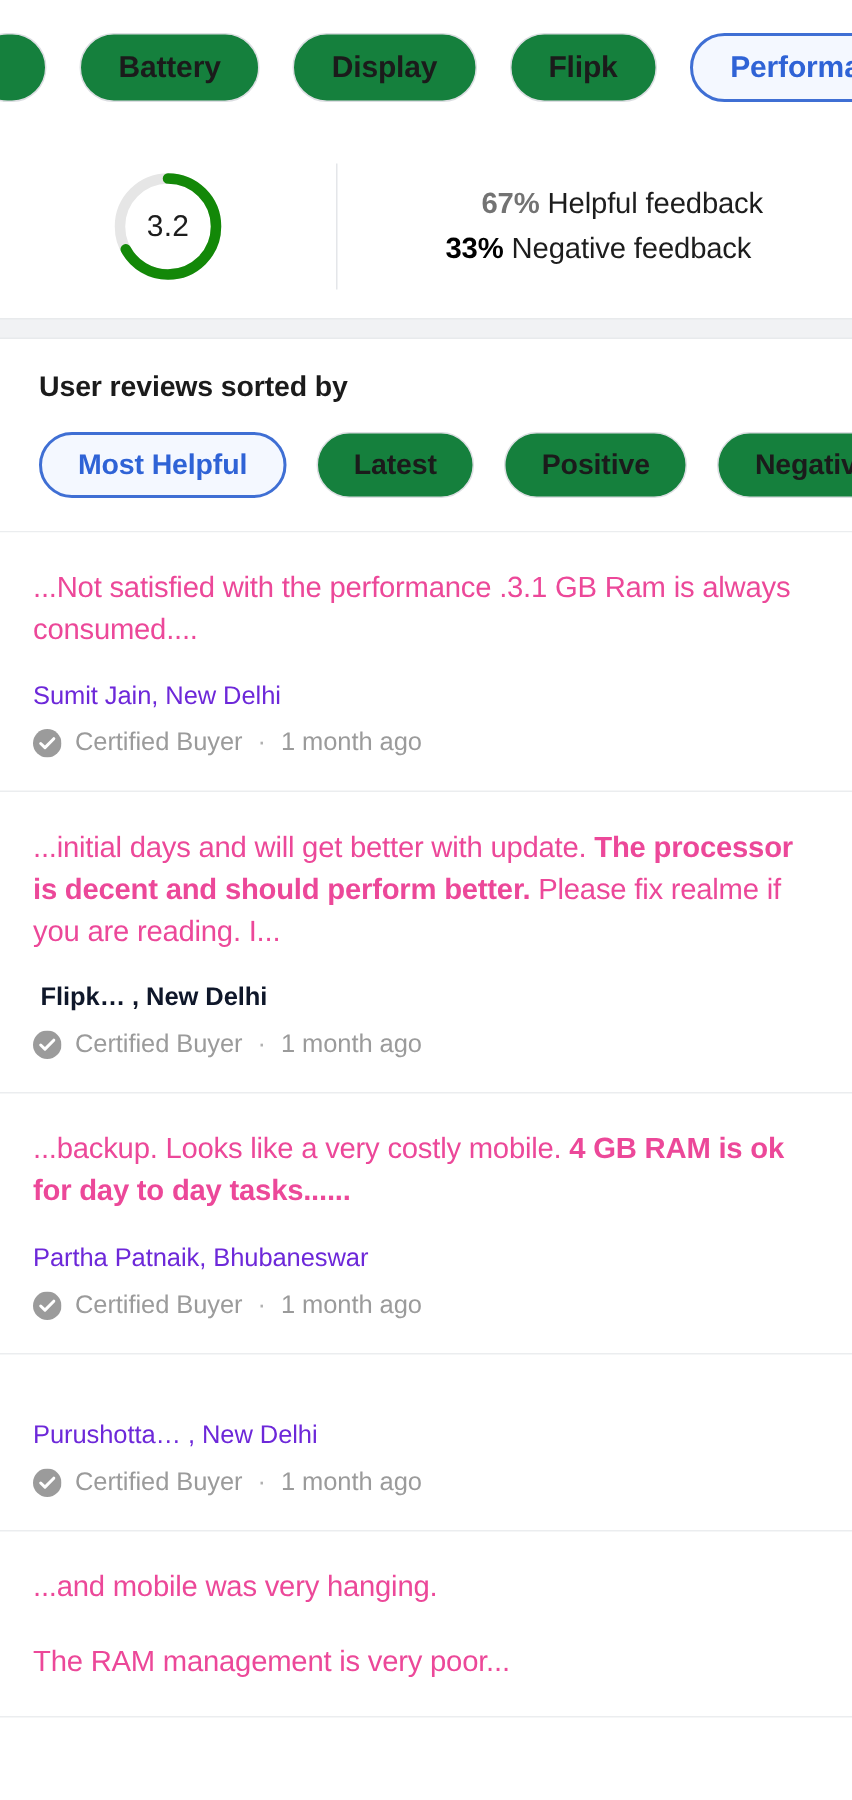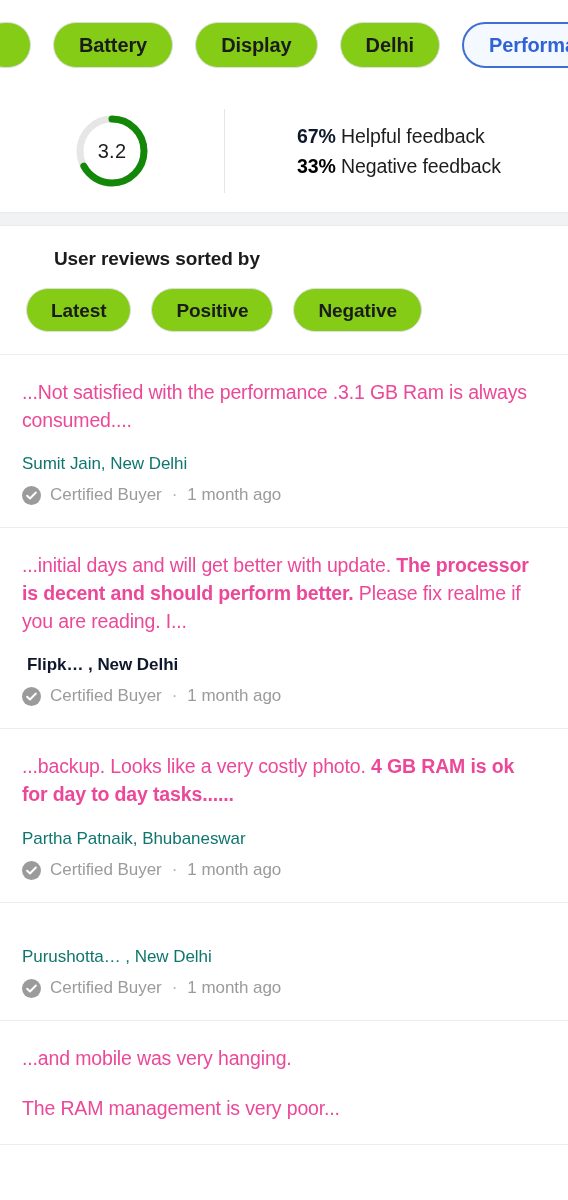--- a/index.html
+++ b/index.html
@@ -35,21 +35,21 @@
     white-space: nowrap;
   }
   .pill {
     display: inline-flex;
     align-items: center;
     justify-content: center;
     height: 46px;
     padding: 0 25px;
     border: 1px solid #dcdee2;
     border-radius: 26px;
-    background: #84cc16;
+    background: #15803d;
     color: #1b1b1b;
     font-size: 20px;
     font-weight: 700;
     letter-spacing: -0.1px;
     line-height: 1;
   }
   .pill.partial { padding: 0 18px; color: transparent; }
   .pill.active {
     border: 2px solid #3f6fd4;
     background: #f4f8ff;
@@ -99,21 +99,21 @@
     flex-direction: column;
     gap: 6px;
   }
   .fb-line {
     font-size: 19.5px;
     color: #1d1d1d;
     letter-spacing: -0.1px;
     line-height: 1.25;
   }
   .fb-line .pct { font-weight: 700; }
-  .fb-pos .pct { color: #0f172a; }
+  .fb-pos .pct { color: #737373; margin-left: 24px; }
   .fb-neg .pct { color: #000000; }
 
   
   .band {
     height: 14px;
     background: #f1f2f4;
     border-top: 1px solid #e8eaec;
     border-bottom: 1px solid #e8eaec;
   }
 
@@ -122,21 +122,20 @@
     padding: 22px 0 22px 26px;
     background: #fff;
     border-bottom: 1px solid #ebedef;
   }
   .sort-title {
     font-size: 19px;
     font-weight: 700;
     color: #1b1b1b;
     letter-spacing: -0.1px;
     margin-bottom: 18px;
-    margin-left: 28px;
   }
   .sort-pills {
     display: flex;
     align-items: center;
     gap: 20px;
     white-space: nowrap;
   }
   .sort-pills .pill { height: 44px; font-size: 19px; padding: 0 24px; }
 
   
@@ -150,21 +149,21 @@
     line-height: 1.42;
     color: #ec4899;
     letter-spacing: -0.15px;
   }
   .review-body b { font-weight: 700; }
   .review-body .para { display: block; }
   .review-body .para + .para { margin-top: 22px; }
   .review-author {
     margin-top: 20px;
     font-size: 17px;
-    color: #0f766e;
+    color: #6d28d9;
     letter-spacing: -0.05px;
   }
   .review-author.strong { color: #0f172a; font-weight: 700; padding-left: 5px; }
   .review-meta {
     margin-top: 11px;
     display: flex;
     align-items: flex-end;
     gap: 9px;
     font-size: 17px;
     color: #9b9b9b;
@@ -188,21 +187,21 @@
         <div class="pill partial">
           <span>&nbsp;&nbsp;</span>
         </div>
         <div class="pill">
           <span>Battery</span>
         </div>
         <div class="pill">
           <span>Display</span>
         </div>
         <div class="pill">
-          <span>Delhi</span>
+          <span>Flipk</span>
         </div>
         <div class="pill active">
           <span>Performance</span>
         </div>
       </div>
   </div>
 
   <div class="summary">
     <div class="donut-wrap">
       <div class="donut">
@@ -218,20 +217,23 @@
       <div class="fb-line fb-pos"><span class="pct">67%</span><span> Helpful feedback</span></div>
       <div class="fb-line fb-neg"><span class="pct">33%</span><span> Negative feedback</span></div>
     </div>
   </div>
 
   <div class="band"></div>
 
   <div class="sort-section">
     <div class="sort-title">User reviews sorted by</div>
     <div class="sort-pills" id="sort-pills">
+        <div class="pill active">
+          <span>Most Helpful</span>
+        </div>
         <div class="pill">
           <span>Latest</span>
         </div>
         <div class="pill">
           <span>Positive</span>
         </div>
         <div class="pill">
           <span>Negative</span>
         </div>
       </div>
@@ -263,21 +265,21 @@
             <circle cx="10" cy="10" r="10" fill="#9b9b9b"></circle>
             <path d="M5.4 10.2 L8.4 13.1 L14.6 6.8" fill="none" stroke="#ffffff" stroke-width="2.1" stroke-linecap="round" stroke-linejoin="round"></path>
           </svg>
           <span>Certified Buyer</span>
           <span class="meta-dot">·</span>
           <span>1 month ago</span>
         </div>
       </div>
       <div class="review">
         <div class="review-body">
-          <span class="para"><span>...backup. Looks like a very costly photo. </span><b>4 GB RAM is ok for day to day tasks......</b></span>
+          <span class="para"><span>...backup. Looks like a very costly mobile. </span><b>4 GB RAM is ok for day to day tasks......</b></span>
         </div>
         <div class="review-author">Partha Patnaik, Bhubaneswar</div>
         <div class="review-meta">
           <svg class="verified-icon" viewBox="0 0 20 20">
             <circle cx="10" cy="10" r="10" fill="#9b9b9b"></circle>
             <path d="M5.4 10.2 L8.4 13.1 L14.6 6.8" fill="none" stroke="#ffffff" stroke-width="2.1" stroke-linecap="round" stroke-linejoin="round"></path>
           </svg>
           <span>Certified Buyer</span>
           <span class="meta-dot">·</span>
           <span>1 month ago</span>

